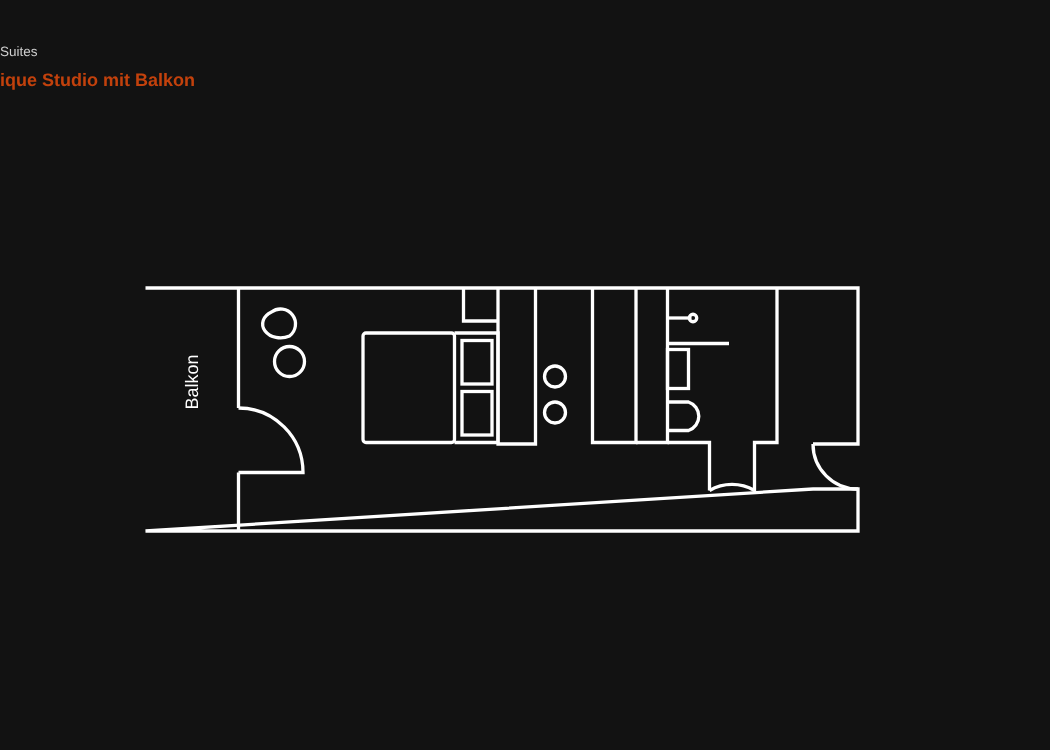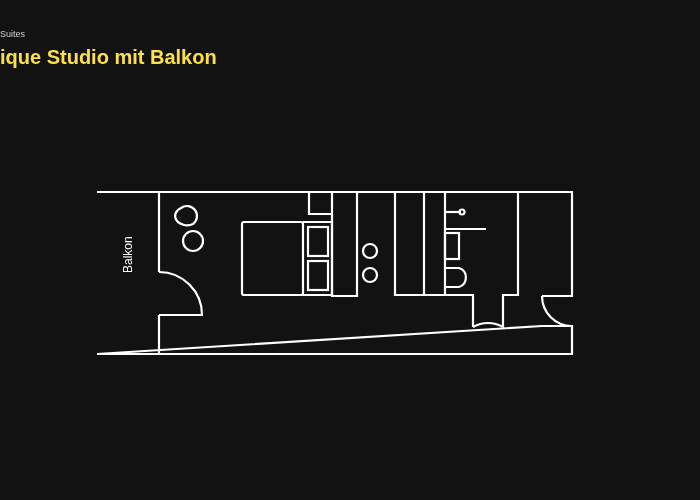--- a/index.html
+++ b/index.html
@@ -1,18 +1,18 @@
 <!DOCTYPE html>
 <html><head>
 <meta charset="utf-8">
 <style>
   html, body { margin:0; padding:0; }
   body { width:700px; height:500px; background:#121212; overflow:hidden; position:relative; font-family:"Liberation Sans", sans-serif; color:#fff; }
   .subtitle { position:absolute; left:0; top:29px; font-size:9px; color:#cfcfcf; }
-  .title { position:absolute; left:0; top:46px; font-size:20px; font-weight:bold; color:#fde047; white-space:nowrap; }
+  .title { position:absolute; left:0; top:46px; font-size:12px; font-weight:bold; color:#c2410c; white-space:nowrap; }
   .plan { position:absolute; left:0; top:0; }
   .balkon { position:absolute; left:121px; top:273px; transform-origin:0 0; transform:rotate(-90deg); font-size:12px; color:#fff; }
 </style>
 </head>
 <body>
 
 <div class="subtitle">Suites</div>
 <div class="title">ique Studio mit Balkon</div>
 
 <svg class="plan" width="700" height="500" viewBox="0 0 700 500" fill="none" stroke="#fff" stroke-width="2.2">

